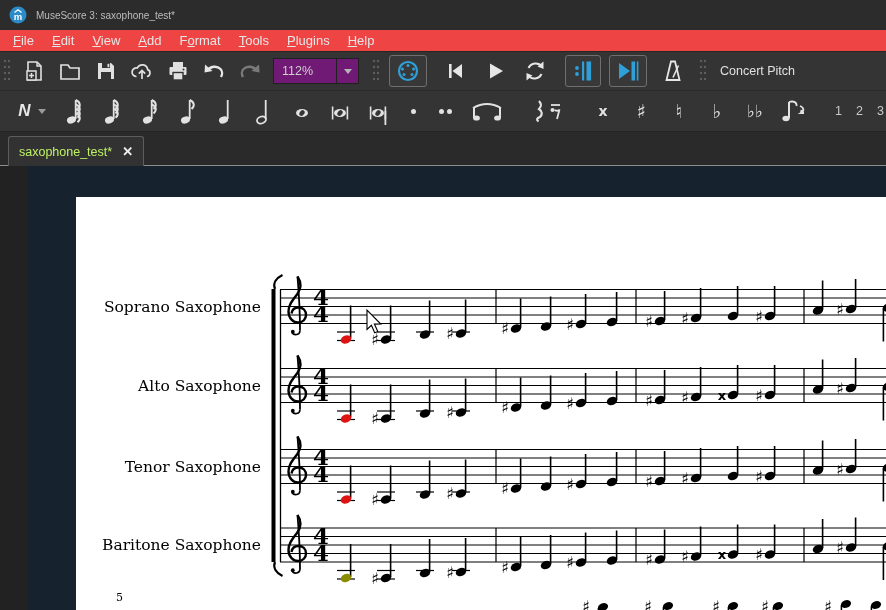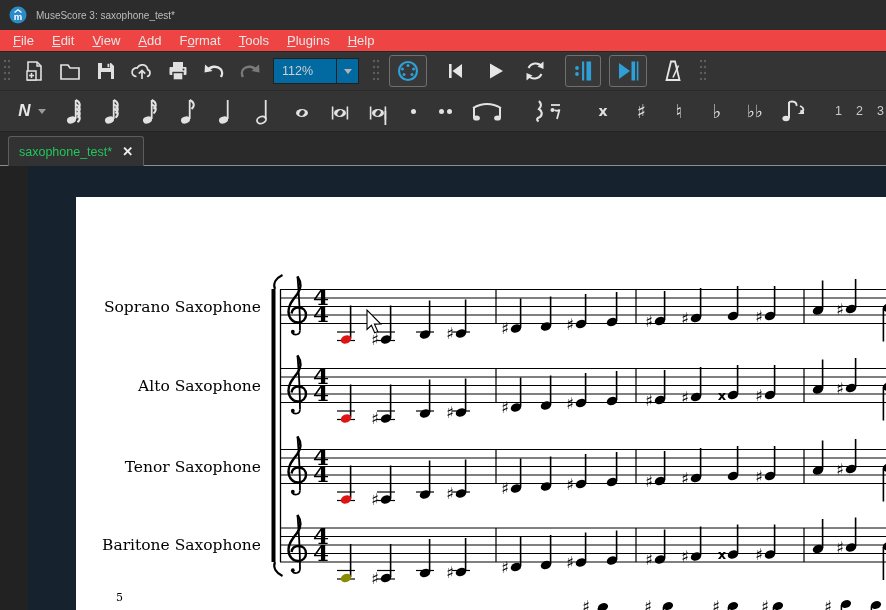--- a/index.html
+++ b/index.html
@@ -24,40 +24,40 @@
              display:flex; align-items:center; }
   #toolbar-main  { top:52px;  height:39px; border-bottom:1px solid #2a2a2a; }
   #toolbar-notes { top:91px;  height:41px; border-bottom:1px solid #252525; }
   .tb-btn { display:flex; align-items:center; justify-content:center;
             min-width:28px; height:30px; margin:0 4px; }
   .tb-btn svg { display:block; }
   .tb-sep { width:1px; height:26px; background:#4a4a4a; margin:0 6px; }
   .tb-grip { margin:0 5px 0 3px; }
   .boxed { border:1px solid #6f6f6f; border-radius:3px; background:#383838;
            padding:1px 5px; height:32px; }
-  .combo { height:26px; background:#0369a1; border:1px solid #202020;
+  .combo { height:26px; background:#701a75; border:1px solid #202020;
            color:#cfcfcf; font-size:12.5px; display:flex; align-items:center;
            margin:0 5px; }
   .combo .val { padding:0 8px; flex:1; }
   .combo .arrow-box { width:22px; height:100%; border-left:1px solid #202020;
                       display:flex; align-items:center; justify-content:center; }
   .caret-down { width:0; height:0; border-left:4px solid transparent;
                 border-right:4px solid transparent; border-top:5px solid #b5b5b5; }
   .label-text { color:#e0e0e0; font-size:12.5px; padding:0 8px; }
   .glyph-btn { color:#e2e2e2; font-family:"DejaVu Sans", sans-serif; }
   .voice-num { color:#c9c9c9; font-size:12.5px; padding:0 7px; }
   .dot-glyph { width:5px; height:5px; border-radius:50%; background:#e2e2e2; display:inline-block; }
 
   
   #tabbar { position:absolute; left:0; top:132px; width:886px; height:34px;
             background:#2a2a2a; border-bottom:1px solid #8d8d8d; display:flex; align-items:flex-end; }
   .tab { height:30px; margin-left:8px; background:#323232; border:1px solid #5d5d5d;
          border-bottom:none; border-radius:3px 3px 0 0; display:flex; align-items:center;
          padding:0 10px; position:relative; top:1px; }
-  .tab .tab-label { color:#22c55e; font-size:12.5px; margin-right:10px; }
+  .tab .tab-label { color:#bef264; font-size:12.5px; margin-right:10px; }
   .tab .tab-close { color:#f0f0f0; font-size:13px; font-weight:bold; }
 
   
   #score-area { position:absolute; left:0; top:166px; width:886px; height:444px;
                 background:#16232f;margin-left:28px; }
   #score-svg { position:absolute; left:0; top:0; }
 </style>
 </head>
 <body>
 
@@ -224,20 +224,21 @@
           <circle cx="2" cy="3" r="1.2"></circle>
           <circle cx="6" cy="3" r="1.2"></circle>
           <circle cx="2" cy="9" r="1.2"></circle>
           <circle cx="6" cy="9" r="1.2"></circle>
           <circle cx="2" cy="15" r="1.2"></circle>
           <circle cx="6" cy="15" r="1.2"></circle>
           <circle cx="2" cy="21" r="1.2"></circle>
           <circle cx="6" cy="21" r="1.2"></circle>
         </g>
     </svg>
+    <span class="label-text">Concert Pitch</span>
   </div>
 
   <div id="toolbar-notes" class="toolbar">
     <svg class="tb-grip" width="8" height="26">
       <g fill="#5f5f5f">
           <circle cx="2" cy="3" r="1.2"></circle>
           <circle cx="6" cy="3" r="1.2"></circle>
           <circle cx="2" cy="9" r="1.2"></circle>
           <circle cx="6" cy="9" r="1.2"></circle>
           <circle cx="2" cy="15" r="1.2"></circle>

